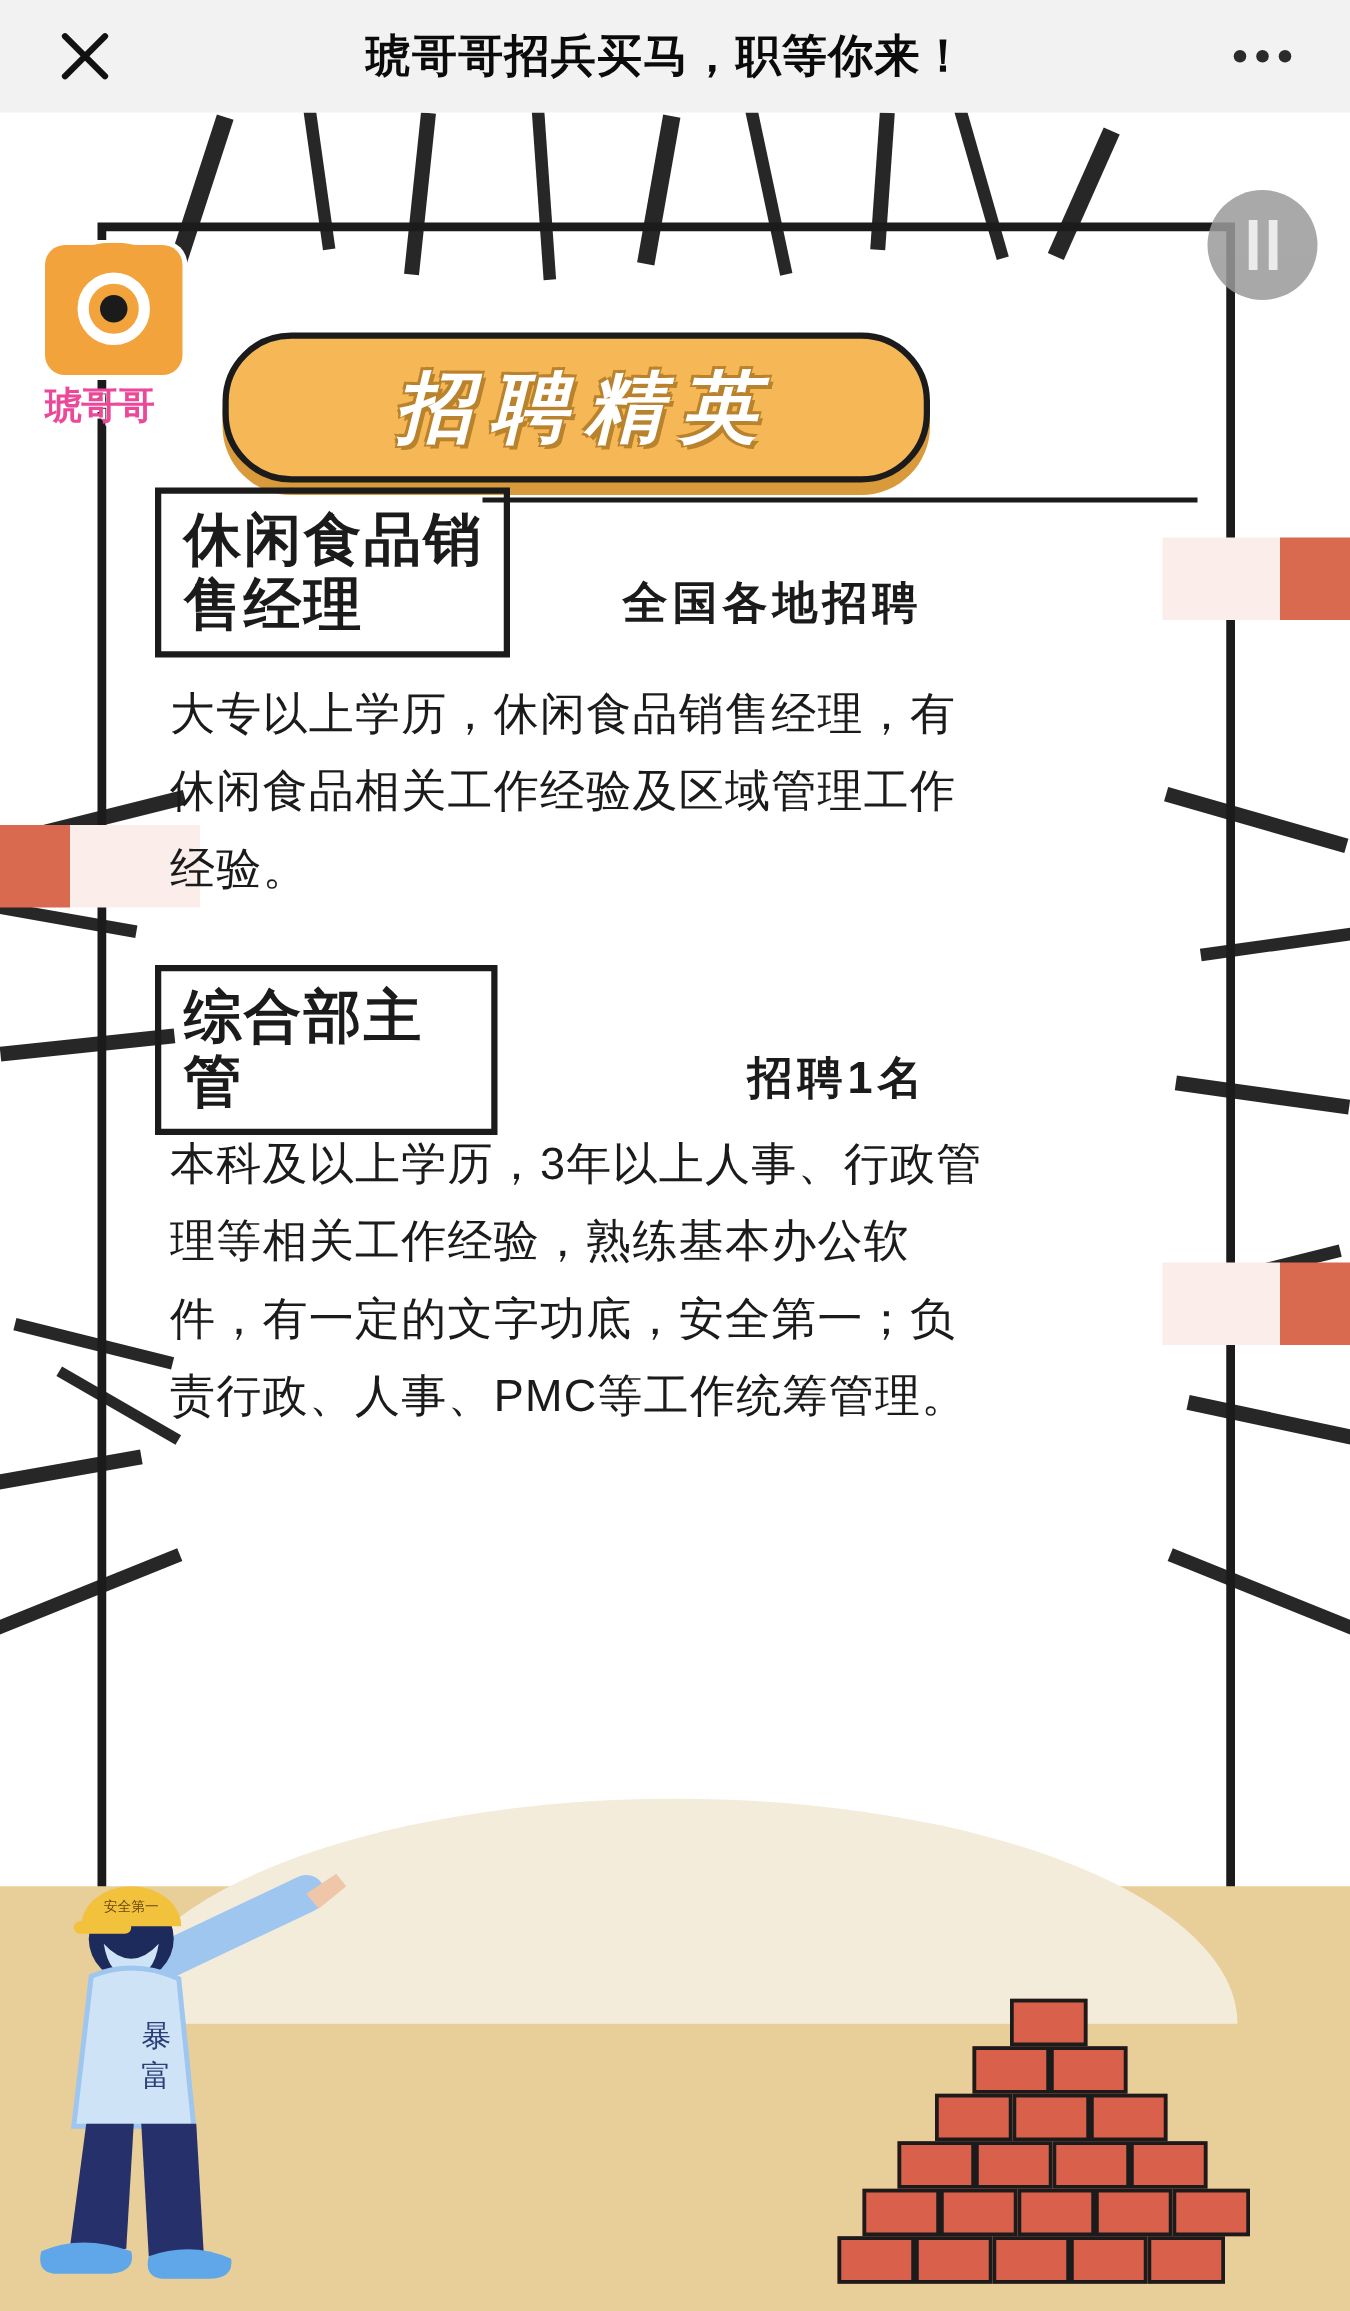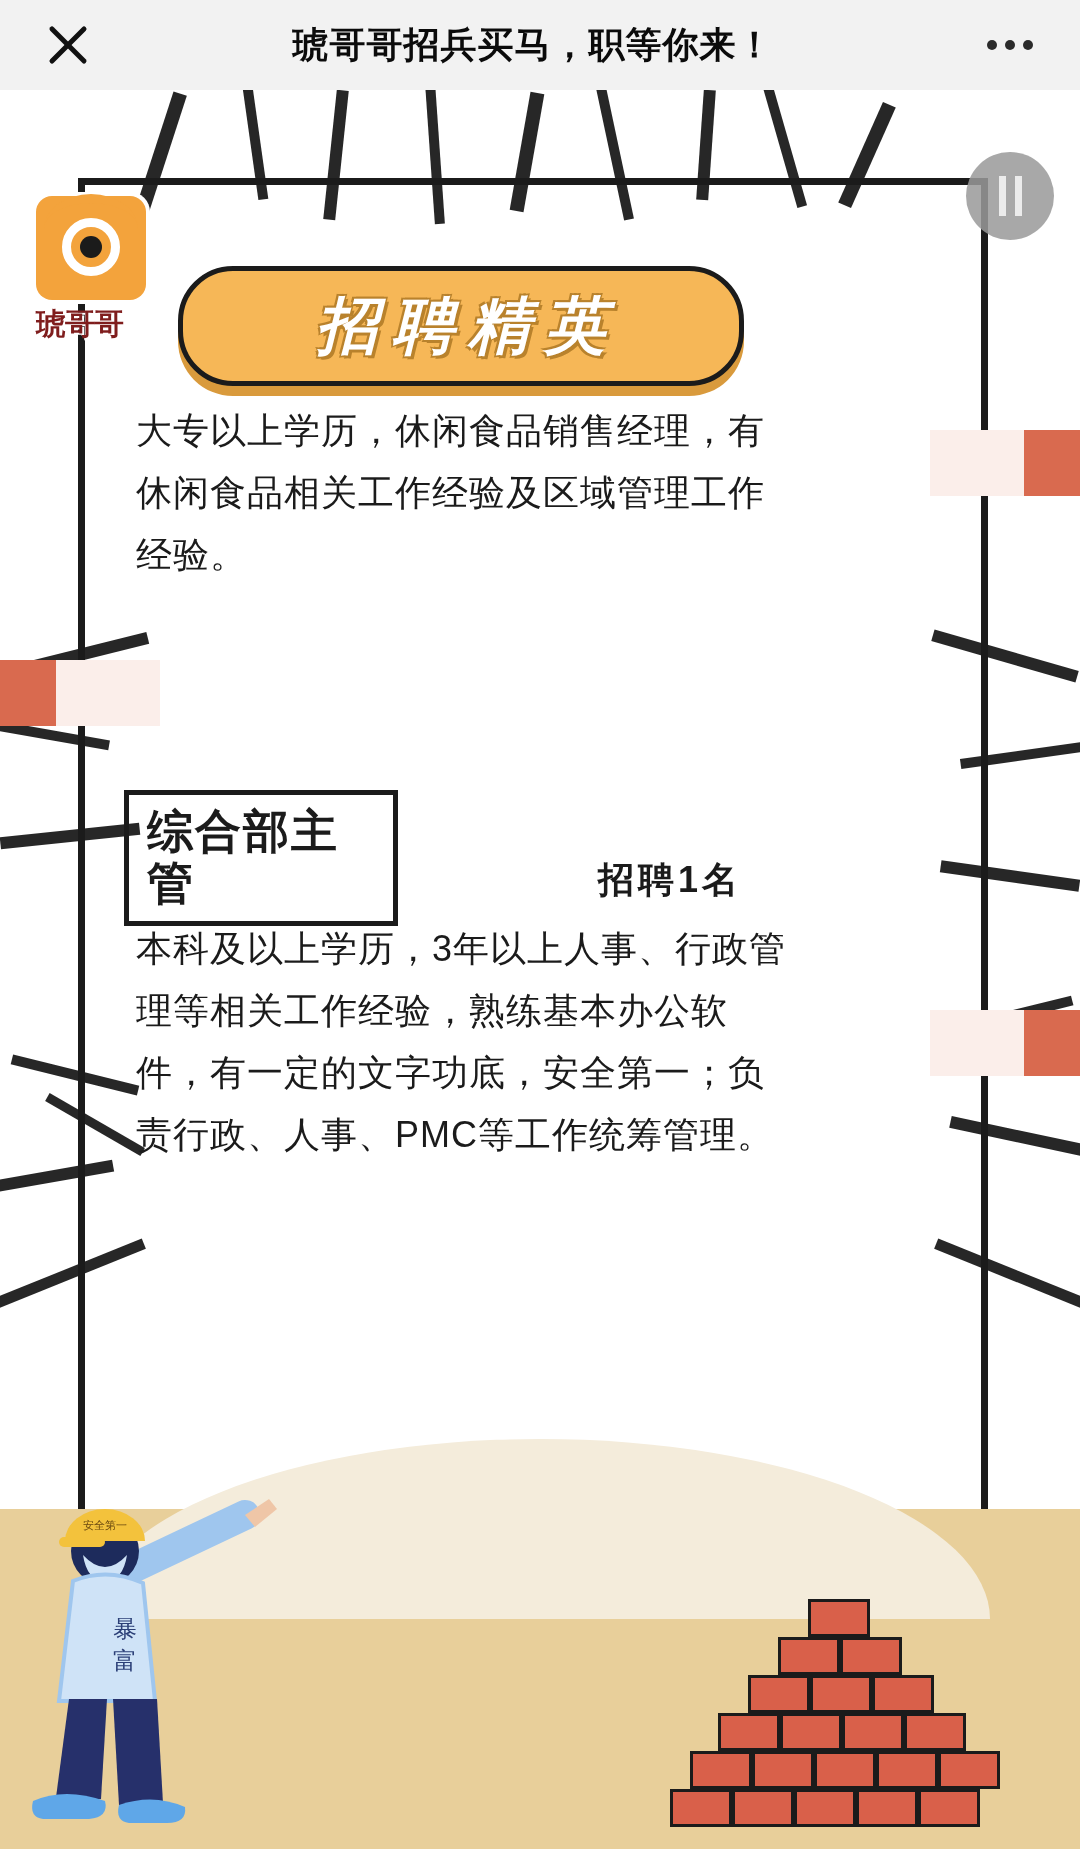--- a/index.html
+++ b/index.html
@@ -115,21 +115,21 @@
     position: absolute;
     left: 8px; top: -2px;
     width: 94px; height: 26px;
     border-top: 9px solid #f3a33c;
     border-radius: 50% 50% 0 0 / 100% 100% 0 0;
   }
   .logo-text {
     margin-top: 4px;
     font-size: 30px;
     font-weight: 800;
-    color: #7f1d1d;
+    color: #ec4899;
     letter-spacing: -1px;
     text-shadow: 2px 2px 0 #ffffff;
   }
 
   
   .scroll-handle {
     position: absolute;
     right: 26px; top: 62px;
     width: 88px; height: 88px;
     border-radius: 50%;
@@ -213,21 +213,21 @@
     margin-top: 10px;
     font-size: 36px;
     line-height: 62px;
     color: #1b1b1b;
     letter-spacing: 1px;
     width: 640px;
     padding-left: 18px;
   }
 
   #job-0 { top: 300px; }
-  #job-1 { top: 700px; }
+  #job-1 { top: 682px; }
   #job-1 .job-title-box span { max-width: 230px; }
   #job-1 .job-meta { left: 480px; top: 66px; }
   #job-1 .job-desc { margin-top: -12px; width: 660px; }
 
   
   .tab {
     position: absolute;
     height: 66px;
     z-index: 10;
     display: flex;
@@ -346,20 +346,27 @@
   <div class="tab left" style="left:0; top:570px; width:160px;">
     <div class="pale"></div>
     <div class="solid"></div>
   </div>
   <div class="tab" style="right:0; top:920px; width:150px;">
     <div class="pale"></div>
     <div class="solid"></div>
   </div>
 
   <div class="job" id="job-0">
+    <div class="job-head">
+      <div class="job-rule"></div>
+      <div class="job-title-box">
+        <span>休闲食品销售经理</span>
+      </div>
+      <div class="job-meta">全国各地招聘</div>
+    </div>
     <div class="job-desc">大专以上学历，休闲食品销售经理，有休闲食品相关工作经验及区域管理工作经验。</div>
   </div>
 
   <div class="job" id="job-1">
     <div class="job-head">
       <div class="job-title-box">
         <span>综合部主管</span>
       </div>
       <div class="job-meta">招聘1名</div>
     </div>

